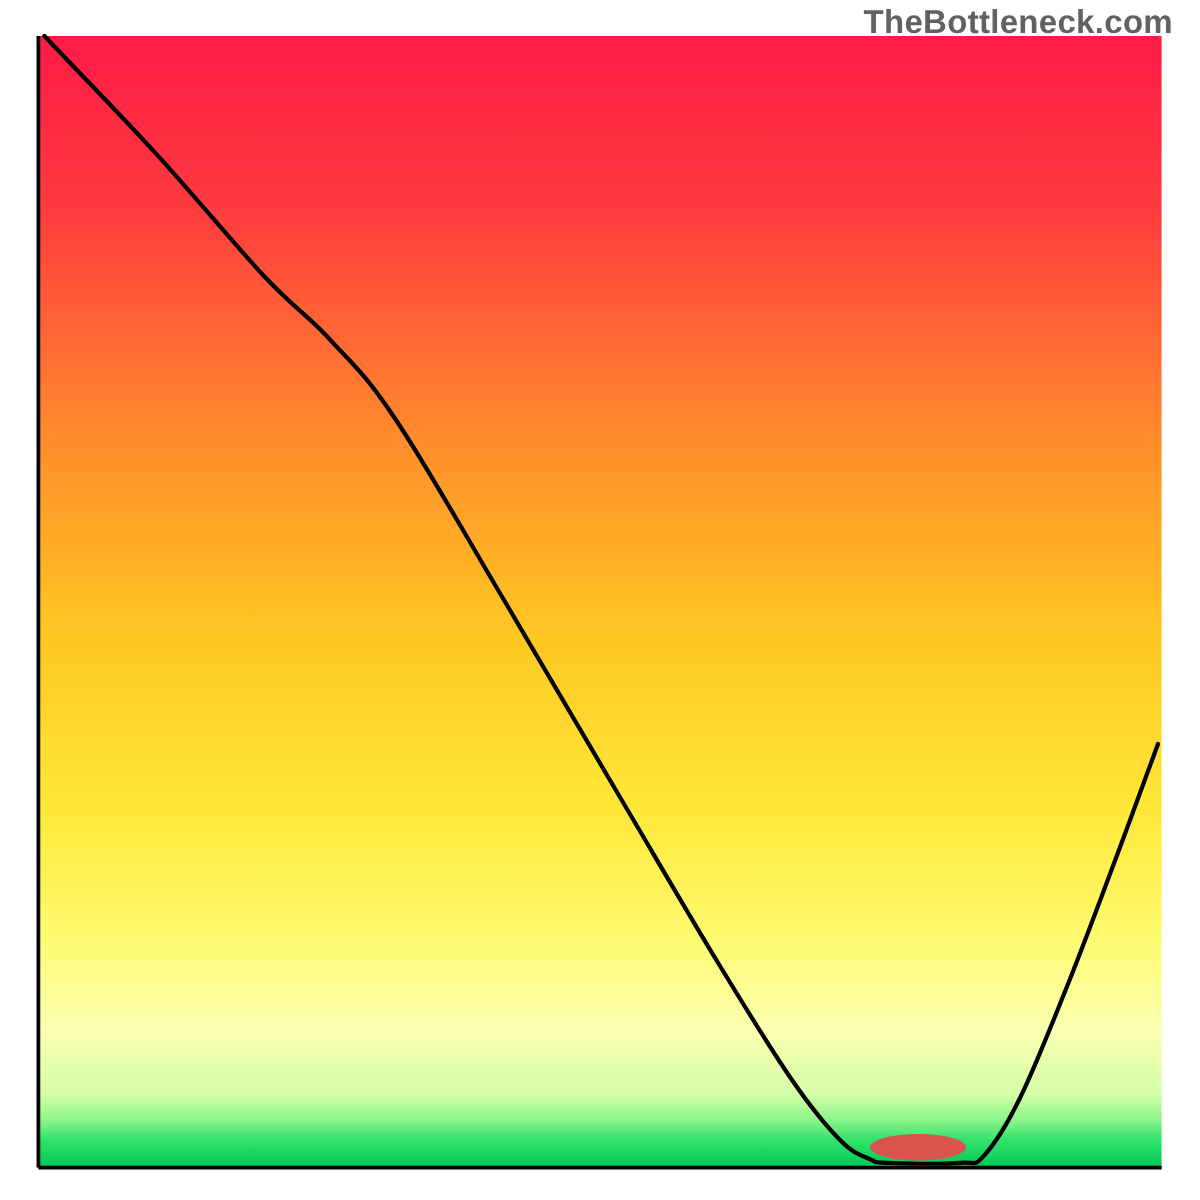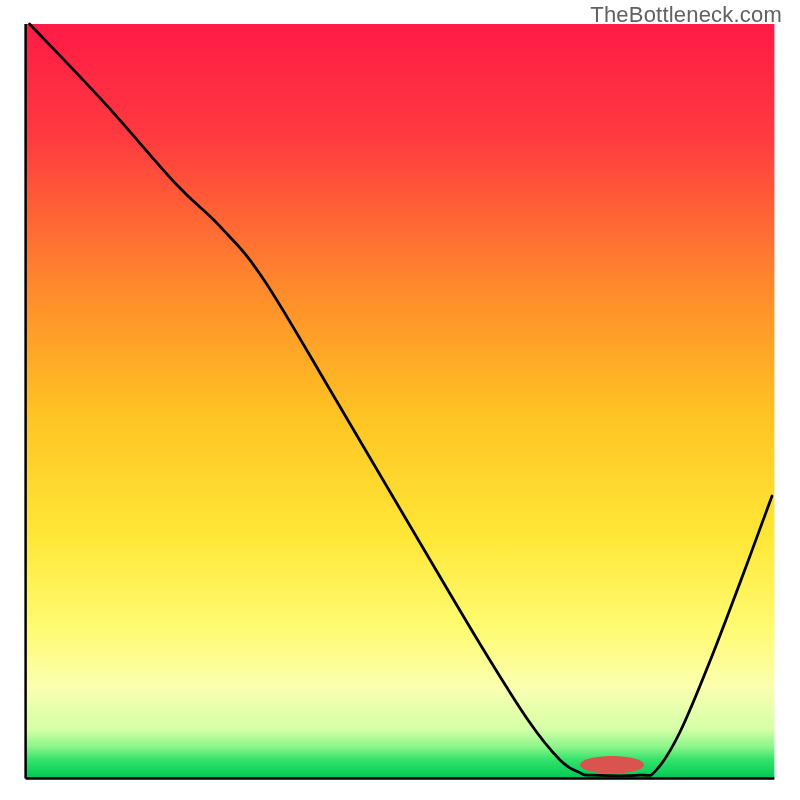--- a/index.html
+++ b/index.html
@@ -14,21 +14,21 @@
   .chart-wrapper {
     position: relative;
     width: 800px;
     height: 800px;
   }
   .watermark {
     position: absolute;
     top: 2px;
     right: 18px;
     font-size: 22px;
-    font-weight: 400;
+    font-weight: 700;
     color: #616161;
     letter-spacing: 0.2px;
   }
   svg {
     position: absolute;
     top: 0;
     left: 0;
   }
 </style>
 </head>

